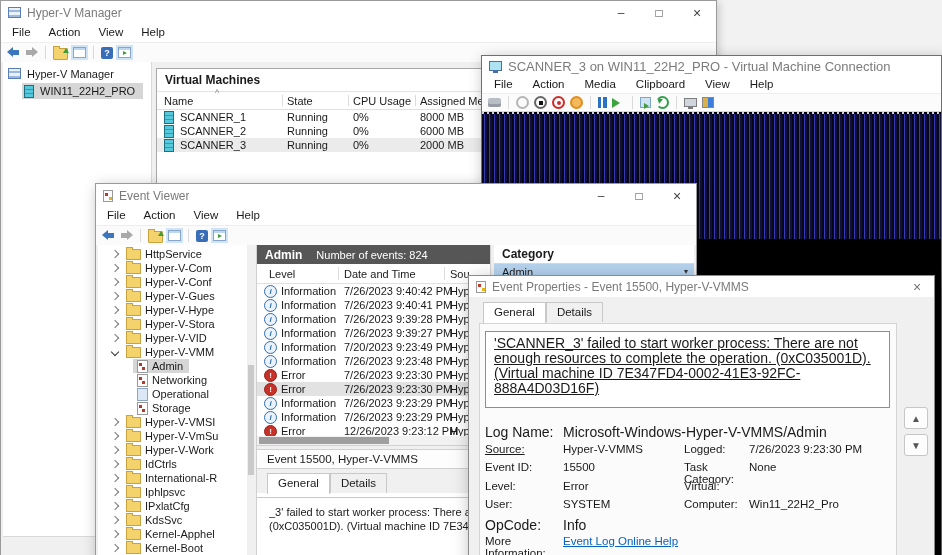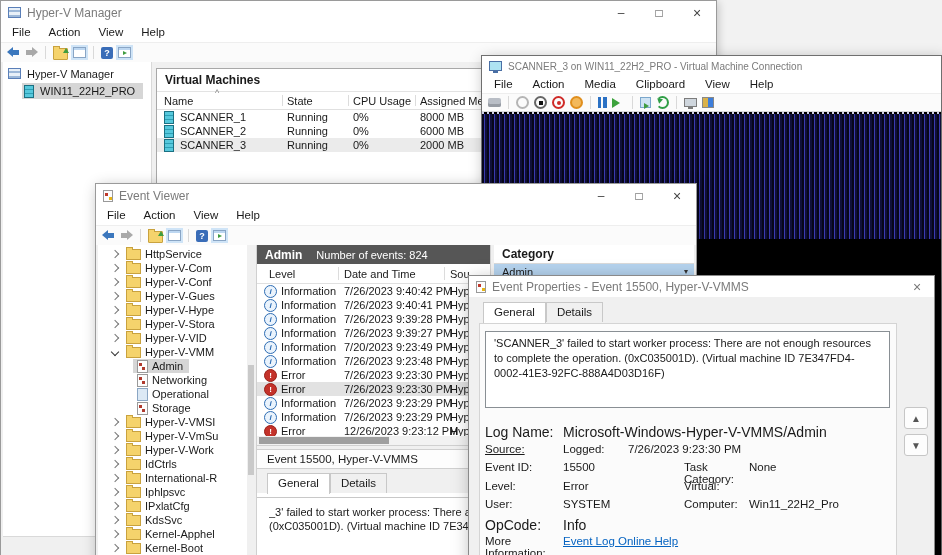--- a/index.html
+++ b/index.html
@@ -182,21 +182,21 @@
               <span>2000 MB</span>
             </div>
           </div>
       </div>
     </div>
   </div>
 
   <div class="win" style="left:481px;top:55px;width:461px;height:510px;border-color:#6f6f6f;">
     <div class="titlebar" style="height:20px;">
       <span class="i-monitor"></span>
-      <span class="title" style="font-size:10px;">SCANNER_3 on WIN11_22H2_PRO - Virtual Machine Connection</span>
+      <span class="title" style="font-size:13px;">SCANNER_3 on WIN11_22H2_PRO - Virtual Machine Connection</span>
     </div>
     <div class="menubar" style="height:17px;">
 
     <span class="menu-item" style="padding:2px 10px;">File</span>
         <span class="menu-item" style="padding:2px 10px;">Action</span>
         <span class="menu-item" style="padding:2px 10px;">Media</span>
         <span class="menu-item" style="padding:2px 10px;">Clipboard</span>
         <span class="menu-item" style="padding:2px 10px;">View</span>
         <span class="menu-item" style="padding:2px 10px;">Help</span>
       </div>
@@ -502,31 +502,32 @@
       <span class="title">Event Properties - Event 15500, Hyper-V-VMMS</span>
       <span class="capbtns">
           <span class="capbtn close" style="width:34px;color:#777;">×</span>
         </span>
     </div>
     <div style="position:absolute;left:0;top:21px;right:0;bottom:0;background:#f0f0f0;">
       <div style="position:absolute;left:14px;top:5px;">
         <span class="tab active">General</span><span class="tab">Details</span>
       </div>
       <div style="position:absolute;left:10px;top:26px;width:418px;bottom:0;background:#fbfbfb;border:1px solid #d4d4d4;box-sizing:border-box;">
-        <div style="position:absolute;left:5px;top:7px;width:405px;height:77px;background:#fff;border:1px solid #898f94;box-sizing:border-box;padding:4px 8px;font-size:11px;line-height:15px;overflow:hidden;">'SCANNER_3' failed to start worker process: There are not enough resources to complete the operation. (0xC035001D). (Virtual machine ID 7E347FD4-0002-41E3-92FC-888A4D03D16F)</div>
+        <div style="position:absolute;left:5px;top:7px;width:405px;height:77px;background:#fff;border:1px solid #898f94;box-sizing:border-box;padding:4px 8px;font-size:14px;line-height:15px;overflow:hidden;text-decoration:underline;">'SCANNER_3' failed to start worker process: There are not enough resources to complete the operation. (0xC035001D). (Virtual machine ID 7E347FD4-0002-41E3-92FC-888A4D03D16F)</div>
         <div style="position:absolute;left:5px;top:100px;right:4px;">
 
         <div style="display:flex;height:18.6px;font-size:14px;">
               <span style="width:78px;flex:none;">Log Name:</span>
               <span style="width:121px;flex:none;white-space:nowrap;">Microsoft-Windows-Hyper-V-VMMS/Admin</span>
               <span style="width:65px;flex:none;"></span>
               <span style="white-space:nowrap;"></span>
             </div>
             <div style="display:flex;height:18.6px;font-size:11.5px;">
               <span style="width:78px;flex:none;text-decoration:underline;">Source:</span>
+              <span style="width:121px;flex:none;white-space:nowrap;">Hyper-V-VMMS</span>
               <span style="width:65px;flex:none;">Logged:</span>
               <span style="white-space:nowrap;">7/26/2023 9:23:30 PM</span>
             </div>
             <div style="display:flex;height:18.6px;font-size:11.5px;">
               <span style="width:78px;flex:none;">Event ID:</span>
               <span style="width:121px;flex:none;white-space:nowrap;">15500</span>
               <span style="width:65px;flex:none;">Task Category:</span>
               <span style="white-space:nowrap;">None</span>
             </div>
             <div style="display:flex;height:18.6px;font-size:11.5px;">

